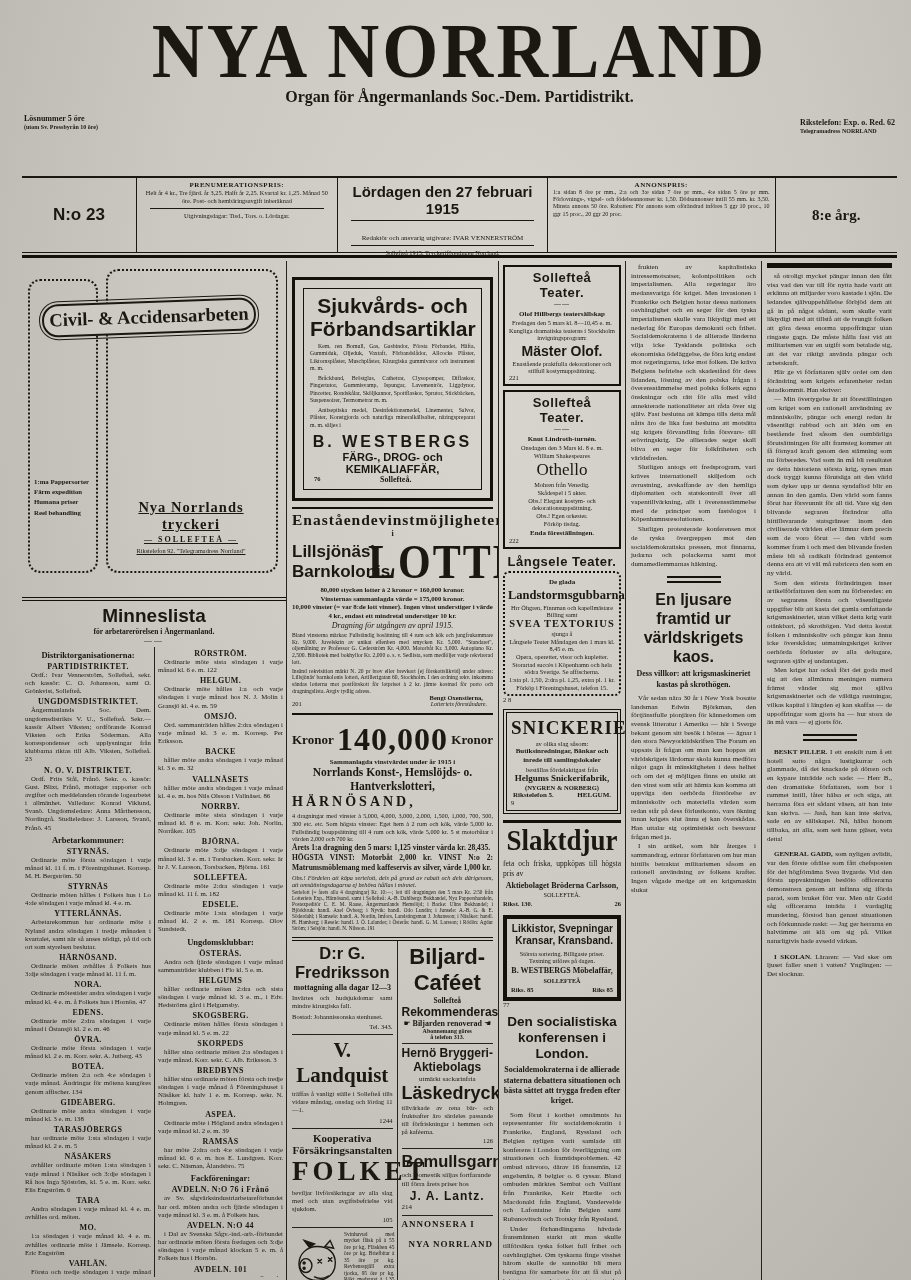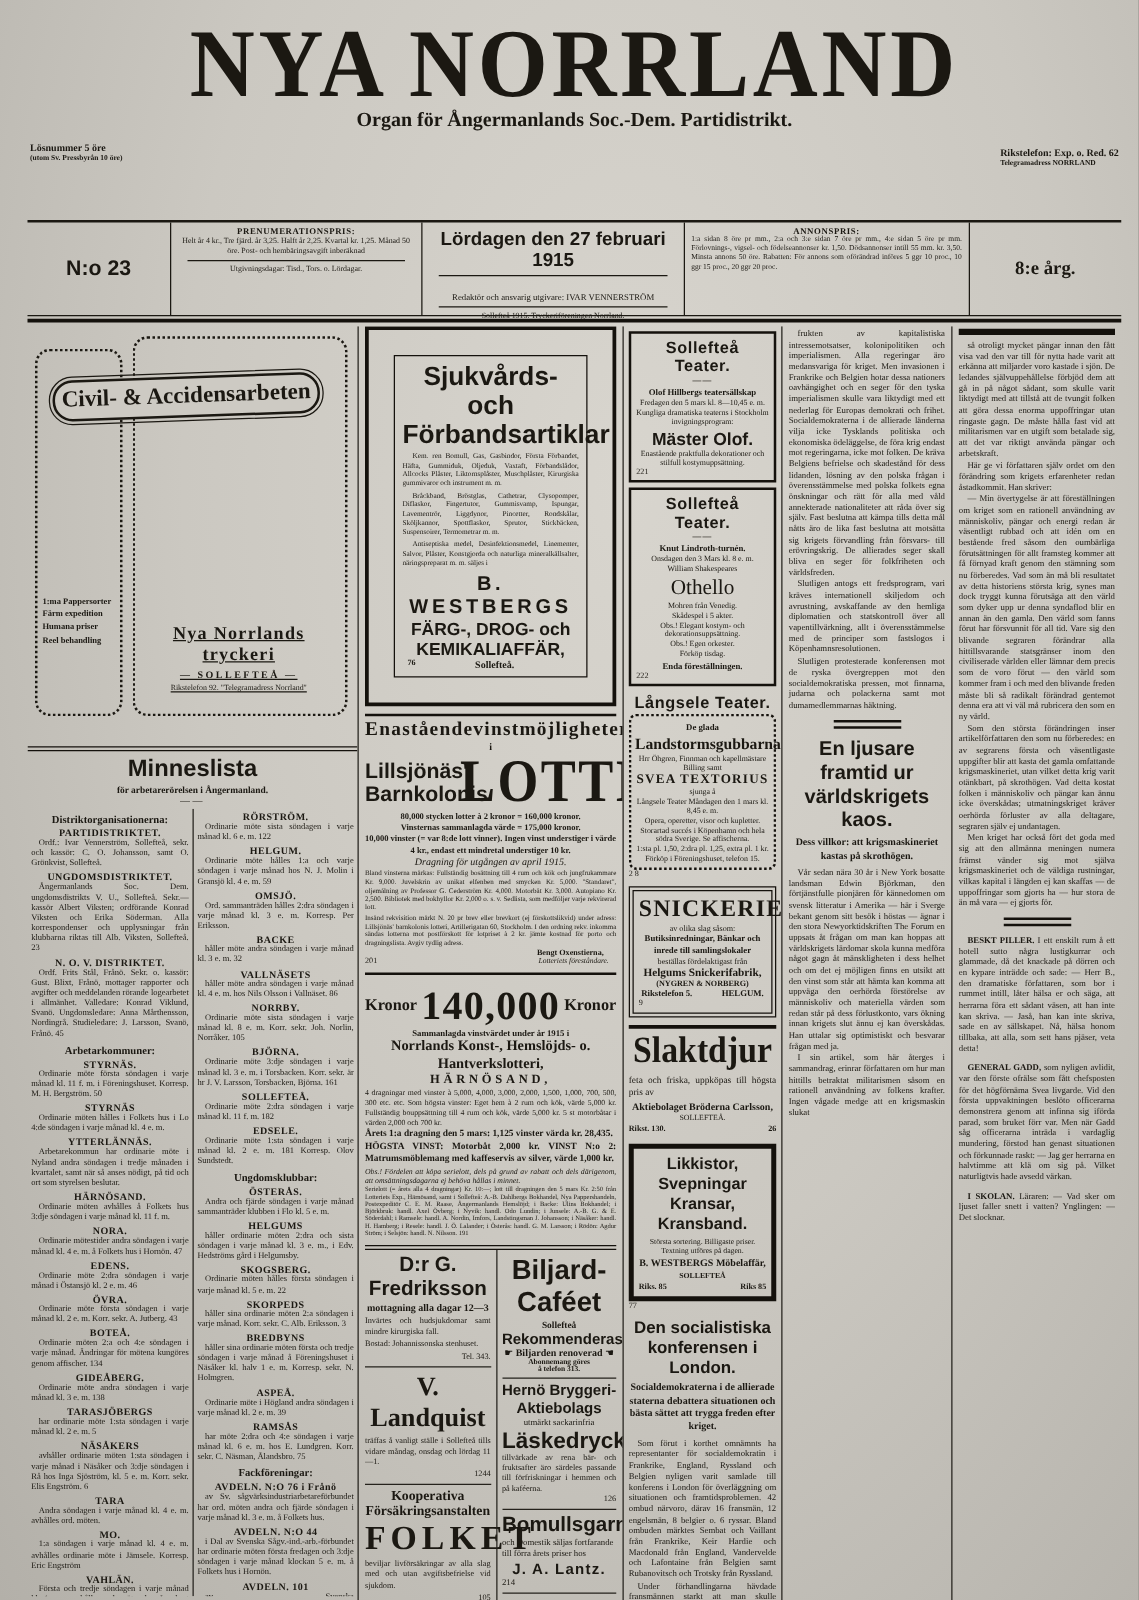--- a/index.html
+++ b/index.html
@@ -66,43 +66,43 @@
   .mn-title{font-size:19px;font-weight:bold;font-family:"Liberation Sans",sans-serif;}
   .mn-sub{font-size:7.5px;font-weight:bold;}
   .mn-dash{font-size:8px;letter-spacing:2px;}
   .mn-cols{display:flex;margin-top:2px;height:630px;overflow:hidden;}
   .mn-col{width:50%;box-sizing:border-box;padding:0 3px;}
   .mn-col+.mn-col{border-left:1px solid #25221c;}
   .mn-glabel{font-size:8.5px;font-weight:bold;text-align:center;margin:3px 0 1px;}
   .mn-h{font-size:8px;font-weight:bold;text-align:center;letter-spacing:.4px;margin-top:2px;}
   .mn-t{font-size:6.8px;line-height:1.2;text-align:justify;text-indent:6px;}
   
-  .sj-box{border:3px solid #14110c;padding:20px;margin-top:0;}
+  .sj-box{border:3px solid #14110c;padding:8px;margin-top:16px;}
   .sj-in{border:1px solid #14110c;padding:5px 6px;text-align:center;}
   .sj-title{font-size:21px;font-weight:bold;font-family:"Liberation Sans",sans-serif;line-height:1.1;}
   .sj-p{font-size:5.8px;line-height:1.25;text-align:justify;text-indent:8px;margin-top:3px;}
   .sj-firm{font-size:16px;font-weight:bold;letter-spacing:3px;margin-top:4px;font-family:"Liberation Sans",sans-serif;}
-  .sj-line2{font-size:14px;font-weight:bold;font-family:"Liberation Sans",sans-serif;}
+  .sj-line2{font-size:11px;font-weight:bold;font-family:"Liberation Sans",sans-serif;}
   .sj-city{font-size:8px;font-weight:bold;display:flex;justify-content:space-between;padding:0 4px;}
   .lot{border-top:2px solid #14110c;margin-top:6px;padding-top:2px;}
   .lot-head{font-size:15.5px;font-weight:bold;letter-spacing:1px;display:flex;justify-content:space-between;}
   .lot-i{text-align:center;font-size:8px;font-weight:bold;}
   .lot-row{display:flex;align-items:center;}
   .lot-name{font-size:17px;font-weight:bold;width:76px;line-height:1.15;font-family:"Liberation Sans",sans-serif;}
   .lot-word{font-size:42px;font-weight:bold;letter-spacing:2px;transform:scaleY(1.15);flex:1;text-align:center;}
   .lot-b{font-size:6.8px;font-weight:bold;text-align:center;line-height:1.3;}
   .lot-p{font-size:5.6px;line-height:1.2;text-align:justify;margin-top:2px;}
   .lot-sig{font-size:6.5px;font-weight:bold;text-align:right;padding-right:10px;}
   .lot-sig2{font-size:6px;font-style:italic;text-align:right;padding-right:6px;}
   .l140-kr{display:flex;align-items:center;justify-content:space-between;margin-top:4px;}
   .l140-kword{font-size:13px;font-weight:bold;}
   .l140-big{font-size:32px;font-weight:bold;letter-spacing:1px;}
   .l140-sub{font-size:7px;font-weight:bold;text-align:center;}
   .l140-name{font-size:11.5px;font-weight:bold;text-align:center;line-height:1.2;}
-  .l140-city{font-size:10px;font-weight:bold;letter-spacing:3px;text-align:center;}
+  .l140-city{font-size:14px;font-weight:bold;letter-spacing:3px;text-align:left;}
   .l140-p{font-size:6.2px;line-height:1.25;text-align:justify;margin-top:2px;}
   .l140-vinst{font-size:7.5px;font-weight:bold;text-align:justify;line-height:1.3;}
   .l140-obs{font-size:6.2px;font-style:italic;text-align:justify;margin-top:2px;}
   .l140-fine{font-size:5.2px;line-height:1.15;text-align:justify;margin-top:2px;}
   .midgrid{display:flex;border-top:4px double #14110c;margin-top:5px;}
   .mg-left{width:52%;box-sizing:border-box;padding-right:4px;}
   .mg-right{width:48%;box-sizing:border-box;border-left:1px solid #25221c;padding-left:4px;}
   .mg-sec{border-top:1px solid #25221c;padding:3px 0;text-align:center;}
   .mg-sec:first-child{border-top:none;}
   .fred-name{font-size:16.5px;font-weight:bold;font-family:"Liberation Sans",sans-serif;}
@@ -149,21 +149,21 @@
   .sn-word{font-size:19px;font-weight:bold;letter-spacing:1px;}
   .sn-s{font-size:6.5px;margin-top:1px;}
   .sn-b{font-size:7px;font-weight:bold;line-height:1.3;}
   .sn-f{font-size:9px;font-weight:bold;}
   .sn-city{display:flex;justify-content:space-between;font-size:7px;font-weight:bold;padding:0 2px;}
   .sl-sec{border-top:3px solid #14110c;margin-top:6px;padding-top:2px;text-align:center;}
   .sl-word{font-size:27px;font-weight:bold;transform:scaleY(1.1);}
   .sl-p{font-size:7.5px;text-align:justify;line-height:1.3;margin-top:3px;}
   .sl-f{font-size:8px;font-weight:bold;margin-top:2px;}
   .lk-box{border:4px solid #14110c;padding:4px;margin-top:8px;text-align:center;}
-  .lk-t{font-size:13px;font-weight:bold;font-family:"Liberation Sans",sans-serif;line-height:1.25;}
+  .lk-t{font-size:10px;font-weight:bold;font-family:"Liberation Sans",sans-serif;line-height:1.25;text-align:right;}
   .lk-s{font-size:6.2px;margin-top:2px;}
   .lk-f{font-size:8px;font-weight:bold;margin-top:2px;}
   .lk-r{display:flex;justify-content:space-between;font-size:6.5px;font-weight:bold;margin-top:2px;}
   
   .art-head{font-size:13.5px;font-weight:bold;text-align:center;line-height:1.2;margin:6px 0 3px;font-family:"Liberation Sans",sans-serif;}
   .art-deck{font-size:8px;font-weight:bold;text-align:center;line-height:1.3;margin-bottom:4px;}
   .colE-topbar{border-top:5px solid #14110c;margin-bottom:4px;}
   .anec-h{font-weight:bold;}
 </style>
 </head>

